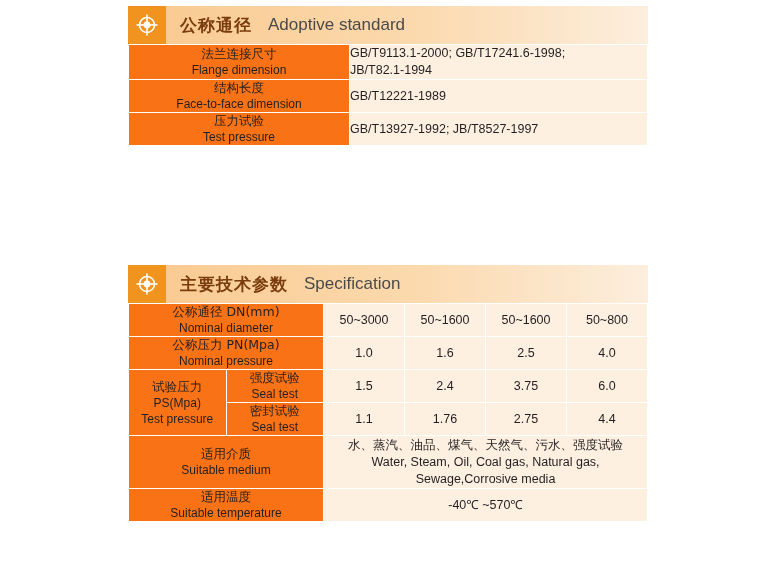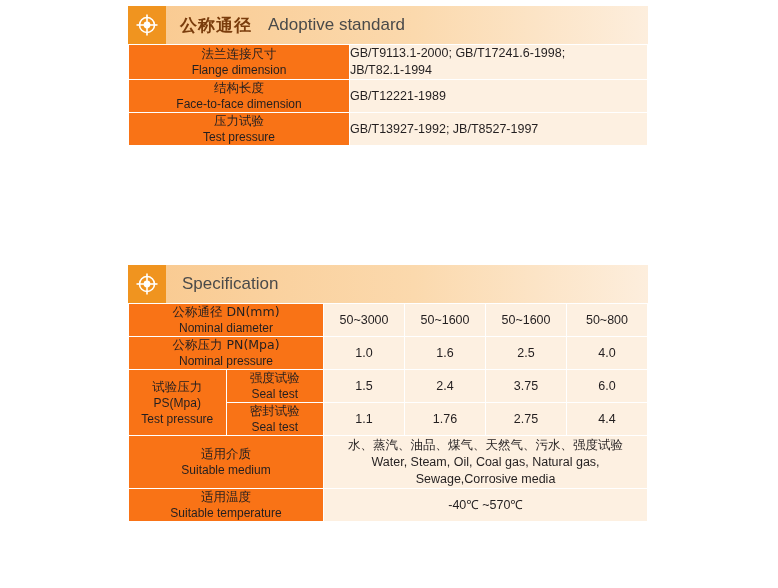--- a/index.html
+++ b/index.html
@@ -164,20 +164,21 @@
 
   <div class="sec-head">
     <div class="icon-box">
       <svg class="target-icon" width="24" height="24" viewBox="0 0 24 24" aria-hidden="true">
         <circle cx="12" cy="12" r="7.5" fill="none" stroke="#ffffff" stroke-width="1.6"></circle>
         <circle cx="12" cy="12" r="3.4" fill="#ffffff"></circle>
         <line x1="12" y1="1.5" x2="12" y2="22.5" stroke="#ffffff" stroke-width="1.6"></line>
         <line x1="1.5" y1="12" x2="22.5" y2="12" stroke="#ffffff" stroke-width="1.6"></line>
       </svg>
     </div>
+    <span class="sec-title-cn">主要技术参数</span>
     <span class="sec-title-en">Specification</span>
   </div>
 
   <table class="spec">
 
     <tbody>
         <tr>
       <td class="lbl lbl-main" colspan="2">
         <span class="cn">公称通径  DN(mm)</span>
         <span class="en">Nominal diameter</span>

